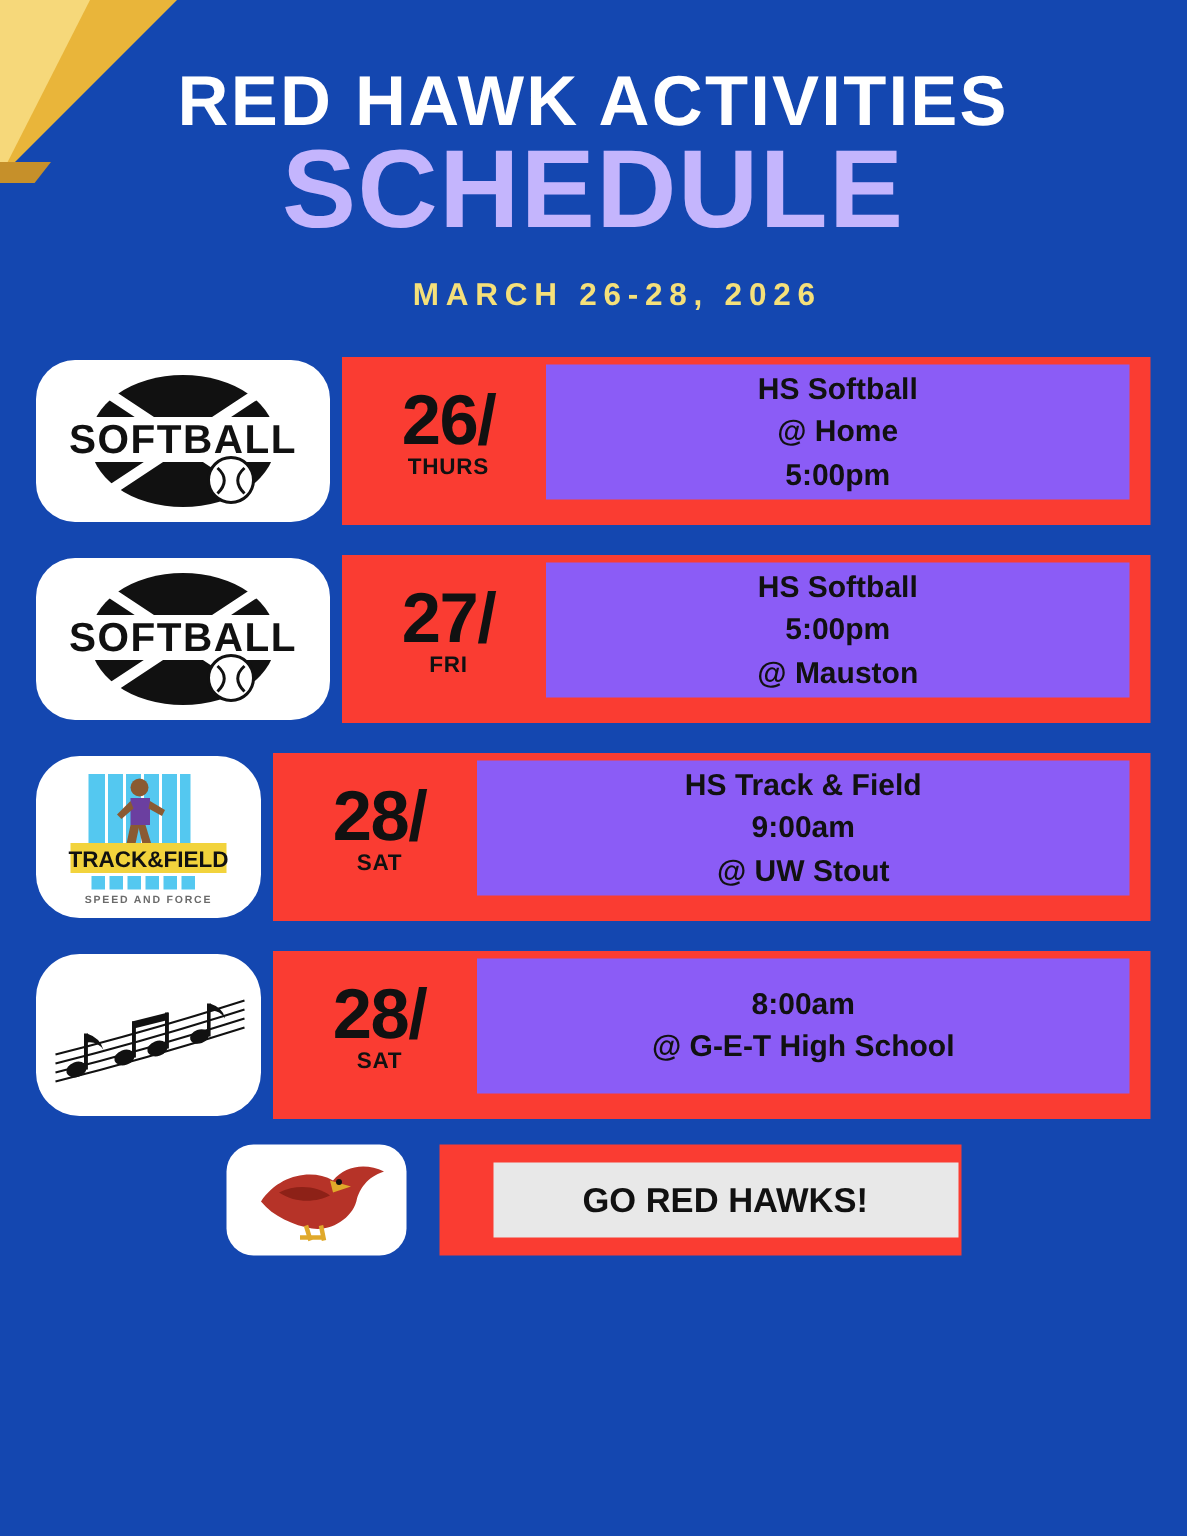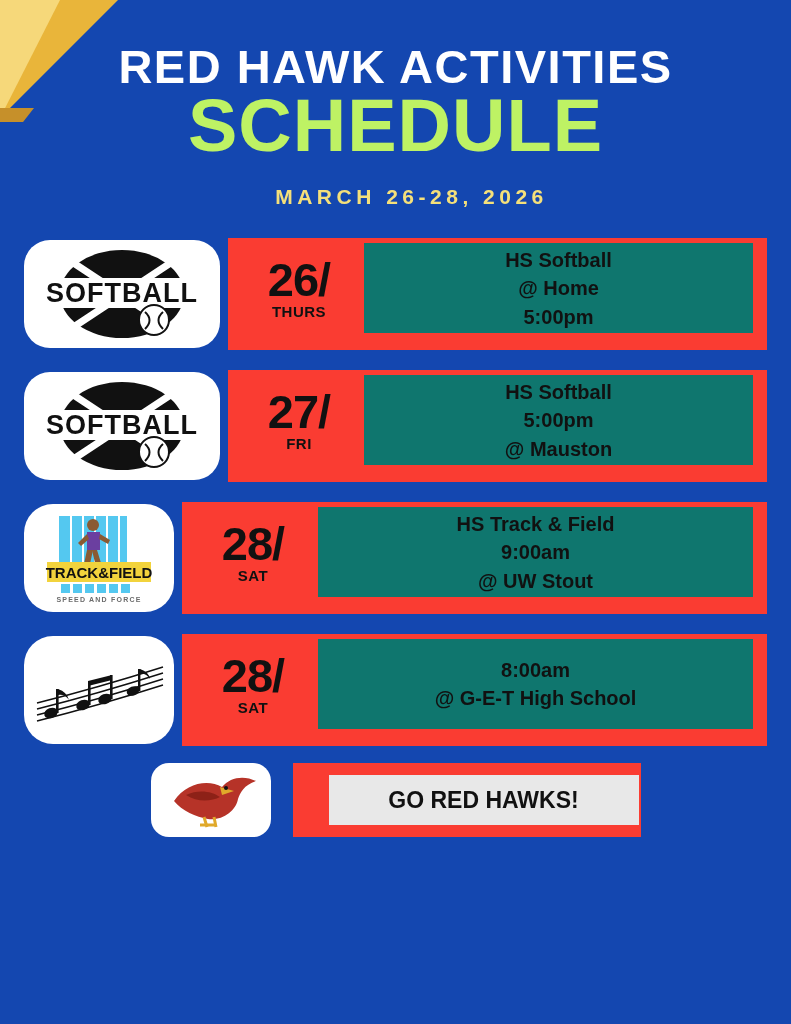--- a/index.html
+++ b/index.html
@@ -56,21 +56,21 @@
   }
   .title-line1 {
     color: #ffffff;
     font-size: 47px;
     font-weight: bold;
     letter-spacing: 1.5px;
     line-height: 1.05;
     white-space: nowrap;
   }
   .title-line2 {
-    color: #bef264;
+    color: #c4b5fd;
     font-size: 74px;
     font-weight: bold;
     letter-spacing: 1px;
     line-height: 1.0;
     margin-top: -2px;
   }
   .date-range {
     color: #f5e07a;
     font-size: 21px;
     font-weight: bold;
@@ -134,21 +134,21 @@
     letter-spacing: -1px;
   }
   .daynum .dow {
     font-size: 15px;
     font-weight: bold;
     letter-spacing: 0.5px;
     margin-top: 0;
   }
   .info-box {
     flex: 1 1 auto;
-    background: #0f766e;
+    background: #8b5cf6;
     height: 90px;
     display: flex;
     flex-direction: column;
     align-items: center;
     justify-content: center;
     color: #111111;
     font-size: 20px;
     font-weight: bold;
     line-height: 1.42;
   }

